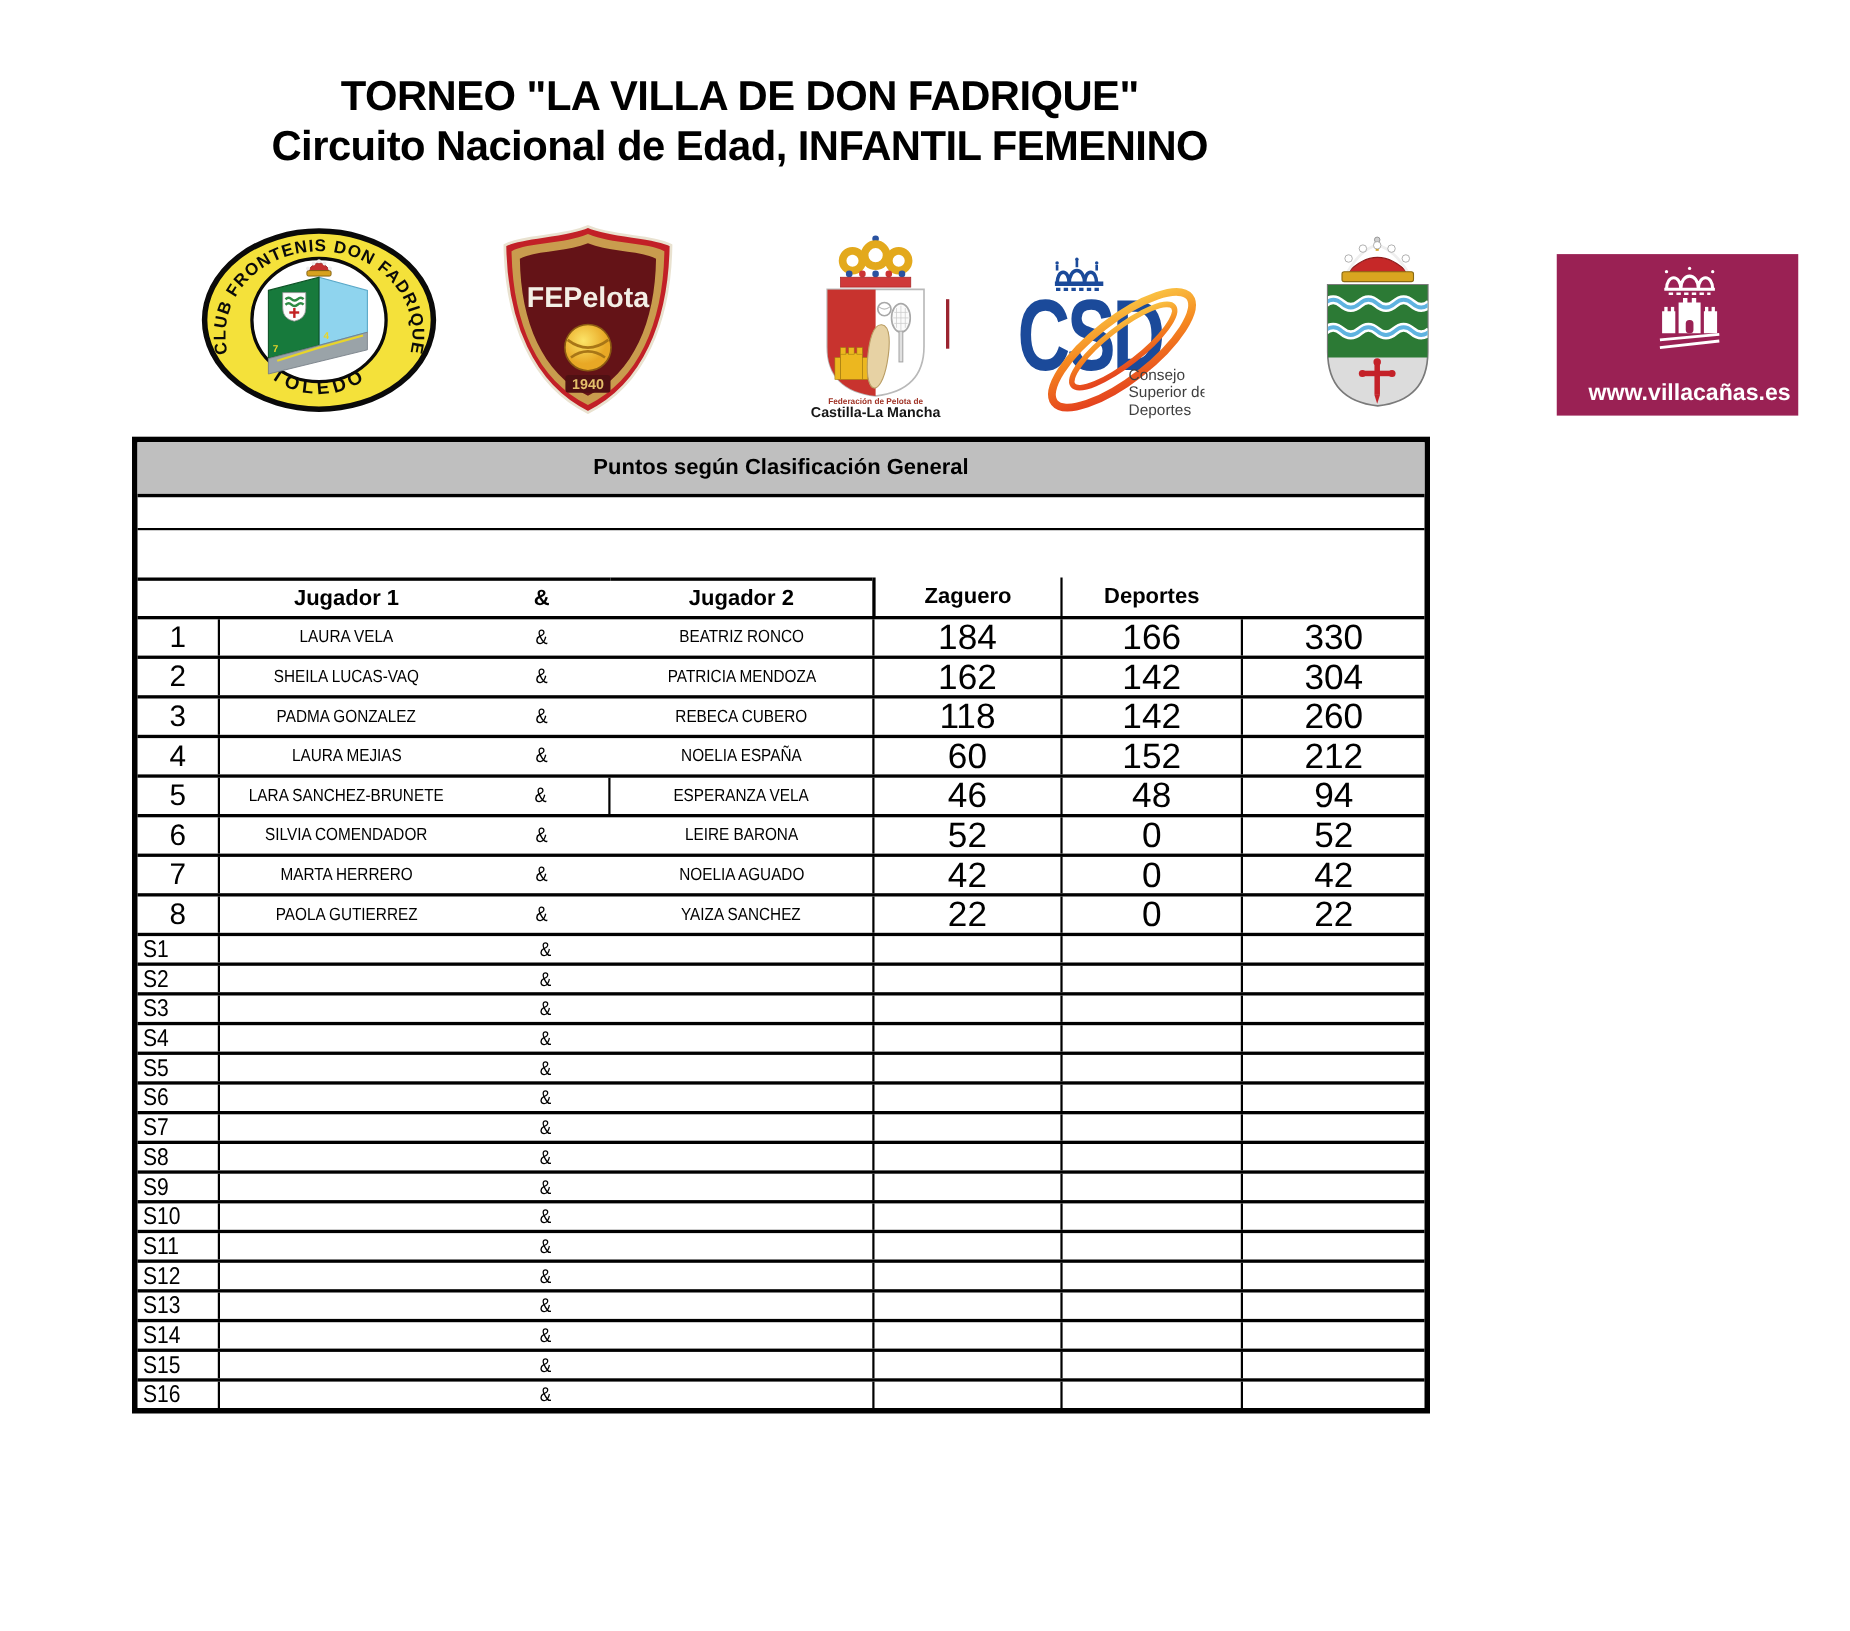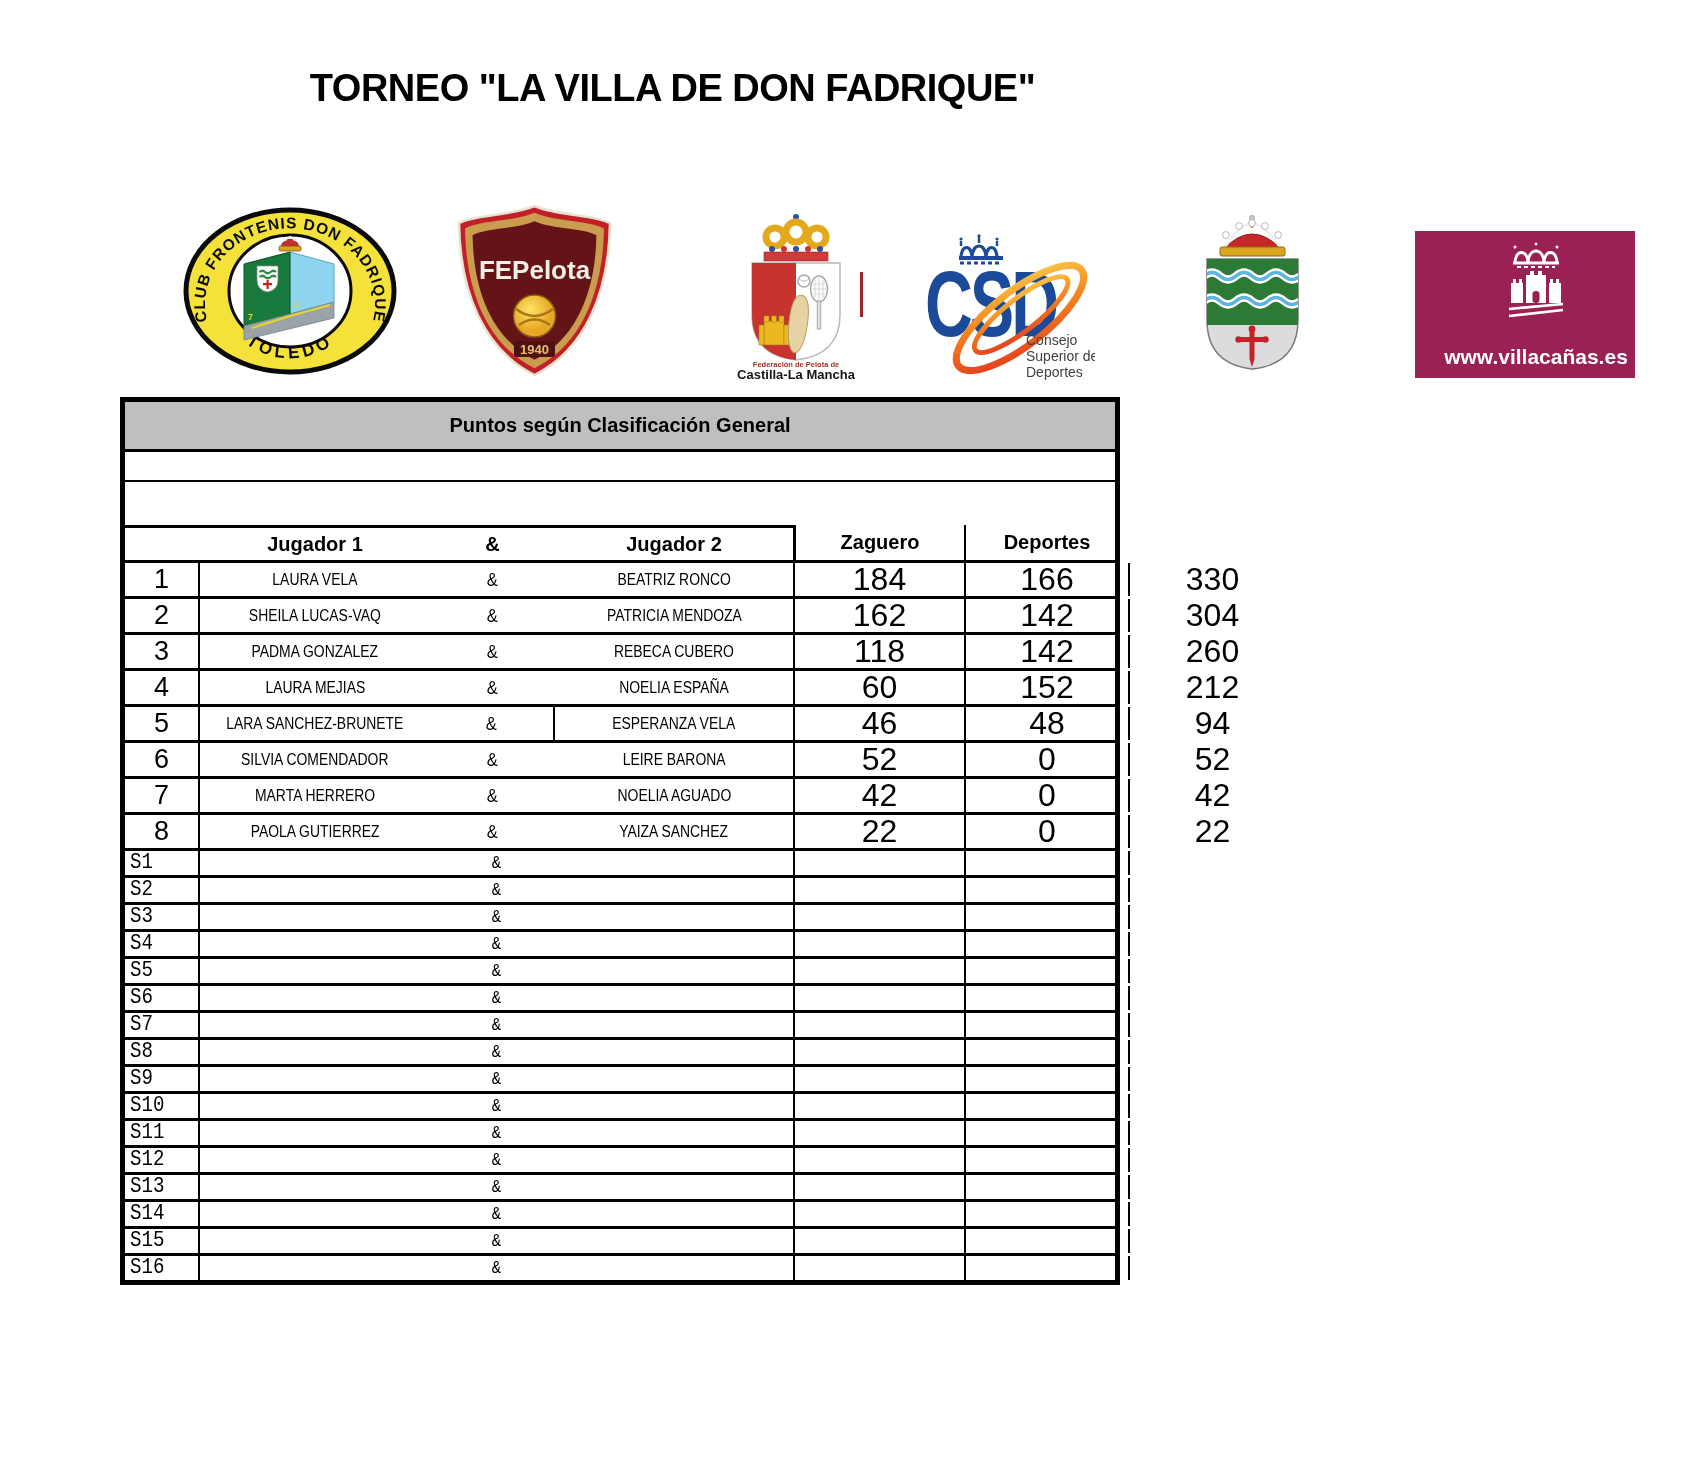--- a/index.html
+++ b/index.html
@@ -7,61 +7,62 @@
         font-family:"Liberation Sans",sans-serif;color:#000;}
   
   .title-wrap{position:absolute;left:0;top:66px;width:1345px;text-align:center;}
   .t1,.t2{font-weight:bold;font-size:38px;line-height:45px;letter-spacing:-.5px;}
   
   .logo{position:absolute;}
   svg text{font-family:"Liberation Sans",sans-serif;}
   .serif{font-family:"Liberation Serif",serif;}
   .artifact-line{position:absolute;left:860px;top:272px;width:3px;height:45px;background:#9b2430;}
   
-  .tbl{position:absolute;left:120px;top:397px;width:1000px;box-sizing:border-box;
+  .tbl{position:absolute;left:120px;top:397px;width:1180px;box-sizing:border-box;
        border:5px solid #000;background:#fff;}
   .r-title{height:50px;box-sizing:border-box;border-bottom:3px solid #000;background:#bfbfbf;
            display:flex;align-items:center;justify-content:center;font-weight:bold;font-size:20px;}
   .r-spacer{height:28px;}
   .r-head{display:grid;grid-template-columns:75px 230px 125px 238px 171px 164px 167px;
           grid-template-rows:43px 35px;border-top:2px solid #000;box-sizing:border-box;}
   .hc{display:flex;align-items:center;justify-content:center;font-weight:bold;font-size:20px;box-sizing:border-box;}
   .h-blank{grid-column:1/5;grid-row:1;}
   .h-pj{grid-column:5/7;grid-row:1;border:3px solid #000;border-right:none;}
   .h-pt{grid-column:7;grid-row:1/3;border-left:2px solid #000;border-top:3px solid #000;
         align-items:flex-end;padding-bottom:5px;}
   .h-corner{grid-column:1;grid-row:2;border-top:3px solid #000;}
   .h-j1{grid-column:2;grid-row:2;border-top:3px solid #000;}
   .h-amp{grid-column:3;grid-row:2;border-top:3px solid #000;}
   .h-j2{grid-column:4;grid-row:2;border-top:3px solid #000;}
   .h-zag{grid-column:5;grid-row:2;border-left:3px solid #000;}
   .h-del{grid-column:6;grid-row:2;border-left:2px solid #000;}
   .drow{display:grid;grid-template-columns:75px 230px 125px 238px 171px 164px 167px;
         height:36px;box-sizing:border-box;border-top:3px solid #000;}
   .srow{display:grid;grid-template-columns:75px 593px 171px 164px 167px;
-        height:27px;box-sizing:border-box;border-top:3px solid #000;font-family:Liberation Mono, monospace;}
+        height:27px;box-sizing:border-box;border-top:3px solid #000;}
   .c{display:flex;align-items:center;justify-content:center;box-sizing:border-box;overflow:hidden;white-space:nowrap;}
   .c-rank{border-right:2px solid #000;font-size:27px;}
   .c-name{font-size:16px;}
   .c-amp{font-size:19px;}
   .c-num{font-size:32px;}
   .c-zag,.c-del,.c-tot,.c-sz,.c-sd,.c-st{border-left:2px solid #000;}
   .drow.row5 .c-amp{border-right:2px solid #000;}
   .nw{display:inline-block;transform:scaleX(.87);transform-origin:center center;}
   .c-slabel{border-right:2px solid #000;justify-content:flex-start;padding-left:5px;font-size:22px;line-height:24px;}
   .c-slabel .nw{transform-origin:left center;}
   .c-smerged{font-size:18px;}
 </style>
 </head>
 <body>
 
 <div class="page">
 
   <div class="title-wrap">
     <div class="t1">TORNEO "LA VILLA DE DON FADRIQUE"</div>
+    <div class="t2">Circuito Nacional de Edad, INFANTIL FEMENINO</div>
   </div>
 
   <svg class="logo" style="left:182px;top:206px" width="216" height="170" viewBox="0 0 216 170">
     <defs>
       <path id="clubTopArc" d="M24,110 A85,76 0 1 1 192,110"></path>
       <path id="clubBotArc" d="M55,128 A62,50 0 0 0 161,128"></path>
     </defs>
     <ellipse cx="108" cy="85" rx="104" ry="81" fill="#f4e13a" stroke="#0a0a0a" stroke-width="5"></ellipse>
     <ellipse cx="108" cy="85" rx="61" ry="56" fill="#ffffff" stroke="#0a0a0a" stroke-width="3"></ellipse>
     <text font-size="15.5" font-weight="bold" fill="#0a0a0a" letter-spacing="1">

